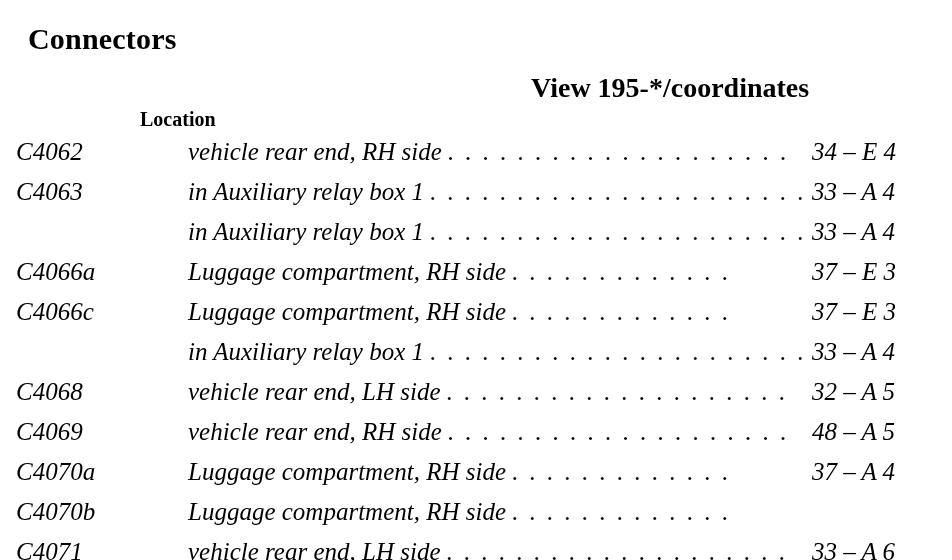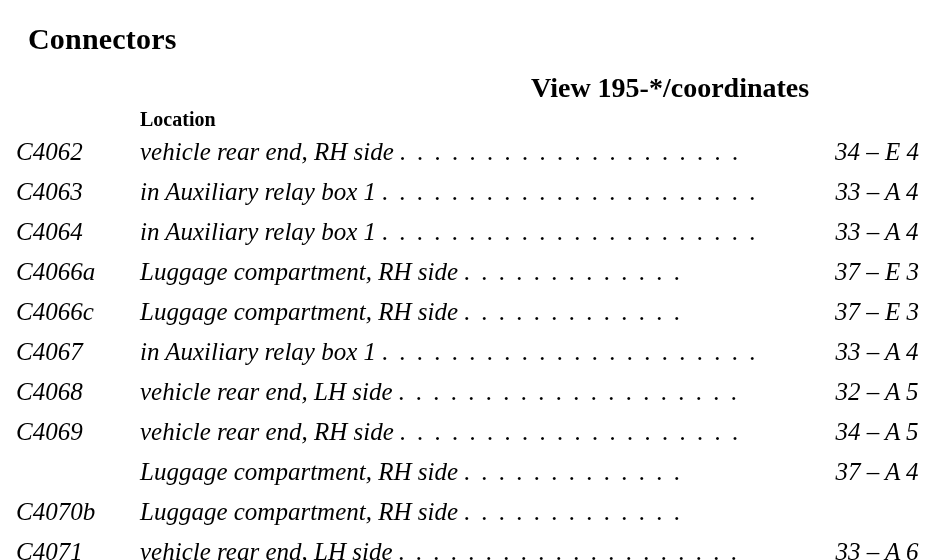--- a/index.html
+++ b/index.html
@@ -67,32 +67,33 @@
     width: 120px;
   }
   .cell-desc {
     position: absolute;
     left: 140px;
     top: 0;
     width: 660px;
   }
   .desc-text {
     display: inline;
+    margin-left: 48px;
   }
   .leader {
     display: inline;
     letter-spacing: 2.5px;
     font-size: 25px;
   }
   .cell-coord {
     position: absolute;
     left: 812px;
     top: 0;
     width: 130px;
-    text-align: center;
+    text-align: left;
   }
 </style>
 </head>
 <body>
 
 <div class="page">
 
   <div class="title">Connectors</div>
 
   <div class="col-head-location">Location</div>
@@ -103,50 +104,49 @@
         <div class="cell-id">C4062</div>
         <div class="cell-desc"><span class="desc-text">vehicle rear end, RH side</span> <span class="leader">. . . . . . . . . . . . . . . . . . . .</span></div>
         <div class="cell-coord">34 – E 4</div>
       </div>
       <div class="row">
         <div class="cell-id">C4063</div>
         <div class="cell-desc"><span class="desc-text">in Auxiliary relay box 1</span> <span class="leader">. . . . . . . . . . . . . . . . . . . . . .</span></div>
         <div class="cell-coord">33 – A 4</div>
       </div>
       <div class="row">
-        <div class="cell-id">C4064</div>
         <div class="cell-desc"><span class="desc-text">in Auxiliary relay box 1</span> <span class="leader">. . . . . . . . . . . . . . . . . . . . . .</span></div>
         <div class="cell-coord">33 – A 4</div>
       </div>
       <div class="row">
         <div class="cell-id">C4066a</div>
         <div class="cell-desc"><span class="desc-text">Luggage compartment, RH side</span> <span class="leader">. . . . . . . . . . . . .</span></div>
         <div class="cell-coord">37 – E 3</div>
       </div>
       <div class="row">
         <div class="cell-id">C4066c</div>
         <div class="cell-desc"><span class="desc-text">Luggage compartment, RH side</span> <span class="leader">. . . . . . . . . . . . .</span></div>
         <div class="cell-coord">37 – E 3</div>
       </div>
       <div class="row">
-        <div class="cell-id">C4067</div>
         <div class="cell-desc"><span class="desc-text">in Auxiliary relay box 1</span> <span class="leader">. . . . . . . . . . . . . . . . . . . . . .</span></div>
         <div class="cell-coord">33 – A 4</div>
       </div>
       <div class="row">
         <div class="cell-id">C4068</div>
         <div class="cell-desc"><span class="desc-text">vehicle rear end, LH side</span> <span class="leader">. . . . . . . . . . . . . . . . . . . .</span></div>
         <div class="cell-coord">32 – A 5</div>
       </div>
       <div class="row">
         <div class="cell-id">C4069</div>
         <div class="cell-desc"><span class="desc-text">vehicle rear end, RH side</span> <span class="leader">. . . . . . . . . . . . . . . . . . . .</span></div>
-        <div class="cell-coord">34 – A 5</div>
+        <div class="cell-coord">48 – A 5</div>
       </div>
       <div class="row">
+        <div class="cell-id">C4070a</div>
         <div class="cell-desc"><span class="desc-text">Luggage compartment, RH side</span> <span class="leader">. . . . . . . . . . . . .</span></div>
         <div class="cell-coord">37 – A 4</div>
       </div>
       <div class="row">
         <div class="cell-id">C4070b</div>
         <div class="cell-desc"><span class="desc-text">Luggage compartment, RH side</span> <span class="leader">. . . . . . . . . . . . .</span></div>
       </div>
       <div class="row">
         <div class="cell-id">C4071</div>
         <div class="cell-desc"><span class="desc-text">vehicle rear end, LH side</span> <span class="leader">. . . . . . . . . . . . . . . . . . . .</span></div>

